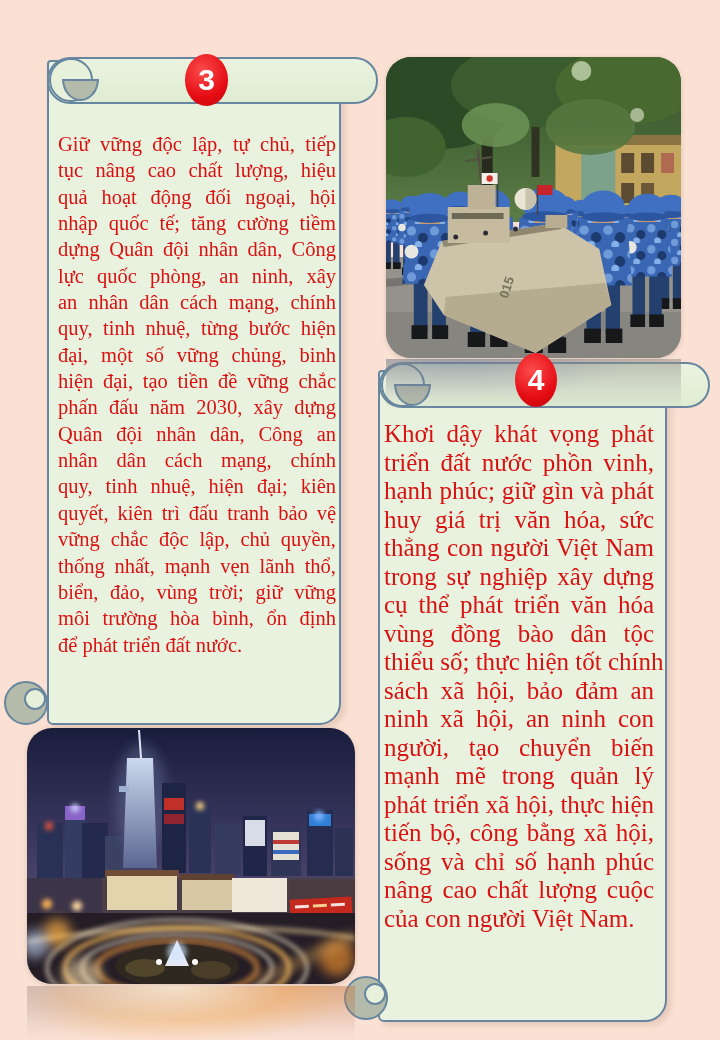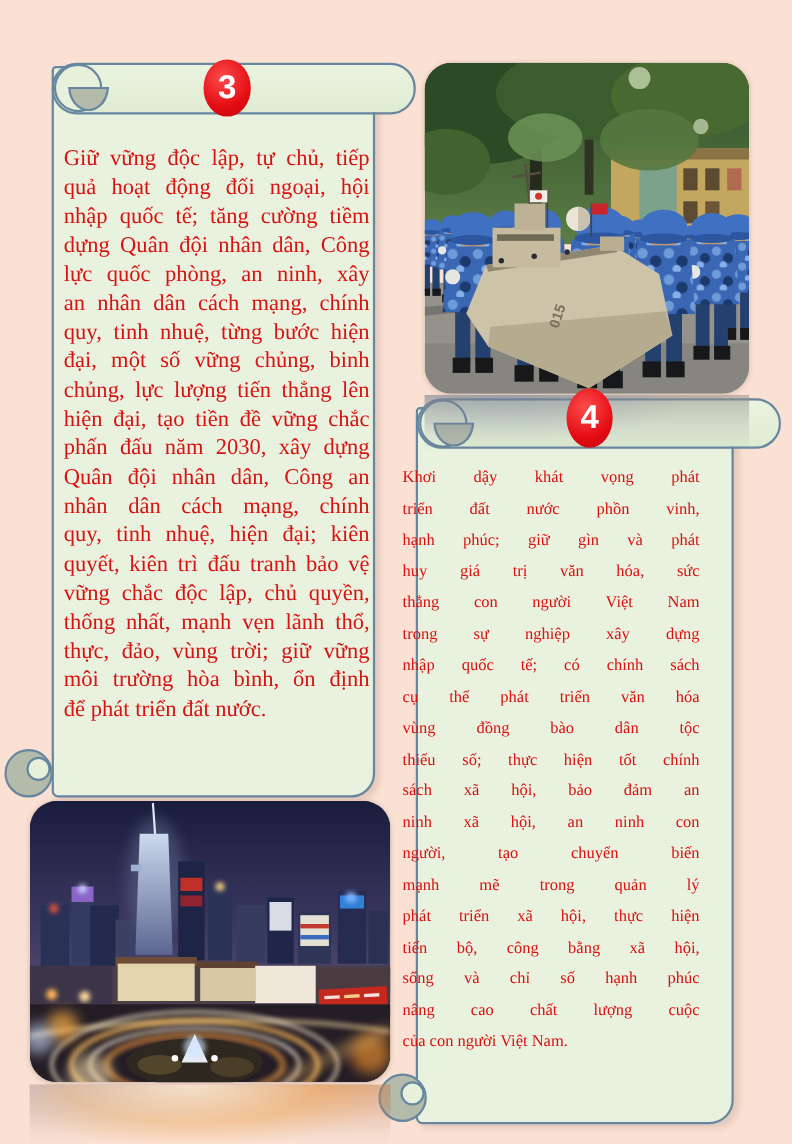--- a/index.html
+++ b/index.html
@@ -21,21 +21,21 @@
   .curl-bottom .inner{position:absolute;left:20px;top:7px;width:22px;height:22px;border-radius:50%;
         background:#e7f0da;border:2px solid #67869f;box-sizing:border-box;}
   .badge{position:absolute;z-index:6;border-radius:50%;color:#fff;text-align:center;
         background:radial-gradient(circle at 40% 32%,#fb4c4c,#e40b12 62%,#c00910);
         font-family:"Liberation Sans","DejaVu Sans",sans-serif;font-weight:bold;}
   
   .panel-text{position:absolute;z-index:4;color:#d81212;}
   .ln{text-align:justify;text-align-last:justify;white-space:nowrap;overflow:visible;}
   .ln:last-child{text-align-last:left;}
   .t3{left:58px;top:131px;width:278px;font-size:20.5px;line-height:26.35px;}
-  .t4{left:366px;top:420px;width:270px;font-size:15px;line-height:28.5px;}
+  .t4{left:384px;top:420px;width:270px;font-size:25px;line-height:28.5px;}
   
   .photo{position:absolute;z-index:5;border-radius:25px;overflow:hidden;margin:0;padding:0;
          box-shadow:0 1px 5px rgba(0,0,0,.15);}
   .photo svg{display:block;width:100%;height:100%;}
   .reflection{position:absolute;z-index:5;}
   #navy-ref{left:386px;top:359px;width:295px;height:52px;
       background:radial-gradient(ellipse at 25% 0%,rgba(70,100,160,.25),transparent 55%),
                  linear-gradient(to bottom,rgba(145,143,136,.55) 0%,rgba(145,143,136,.32) 35%,rgba(125,128,138,.15) 62%,rgba(125,128,138,0) 100%);}
   #city-ref{left:27px;top:986px;width:328px;height:54px;
       background:radial-gradient(ellipse at 45% 0%,rgba(255,240,215,.75),rgba(250,180,90,.38) 45%,rgba(250,170,80,0) 75%),
@@ -55,37 +55,37 @@
       <div class="outer"></div>
       <div class="half"></div>
     </div>
     <div class="curl-bottom" style="left:4px;top:681px;width:46px;height:46px;">
       <div class="outer"></div>
       <div class="inner"></div>
     </div>
     <div class="badge" style="left:185px;top:54px;width:43px;height:52px;font-size:30px;line-height:52px;">3</div>
     <div class="panel-text t3">
       <div class="ln">Giữ vững độc lập, tự chủ, tiếp</div>
+      <div class="ln">tục nâng cao chất lượng, hiệu</div>
       <div class="ln">quả hoạt động đối ngoại, hội</div>
       <div class="ln">nhập quốc tế; tăng cường tiềm</div>
       <div class="ln">dựng Quân đội nhân dân, Công</div>
       <div class="ln">lực quốc phòng, an ninh, xây</div>
       <div class="ln">an nhân dân cách mạng, chính</div>
       <div class="ln">quy, tinh nhuệ, từng bước hiện</div>
       <div class="ln">đại, một số vững chủng, binh</div>
-      <div class="ln">chủng, lực lượng tiến thẳng lên</div>
       <div class="ln">hiện đại, tạo tiền đề vững chắc</div>
       <div class="ln">phấn đấu năm 2030, xây dựng</div>
       <div class="ln">Quân đội nhân dân, Công an</div>
       <div class="ln">nhân dân cách mạng, chính</div>
       <div class="ln">quy, tinh nhuệ, hiện đại; kiên</div>
       <div class="ln">quyết, kiên trì đấu tranh bảo vệ</div>
       <div class="ln">vững chắc độc lập, chủ quyền,</div>
       <div class="ln">thống nhất, mạnh vẹn lãnh thổ,</div>
-      <div class="ln">thực, đảo, vùng trời; giữ vững</div>
+      <div class="ln">biển, đảo, vùng trời; giữ vững</div>
       <div class="ln">môi trường hòa bình, ổn định</div>
       <div class="ln">để phát triển đất nước.</div>
     </div>
   </div>
 
   <div>
     <div class="sheet" style="left:378px;top:370px;width:289px;height:652px;"></div>
     <div class="band" style="left:379px;top:362px;width:331px;height:46px;"></div>
     <div class="curl-top" style="left:381px;top:363px;width:50px;height:46px;">
       <div class="outer"></div>
@@ -96,21 +96,20 @@
       <div class="inner"></div>
     </div>
     <div class="badge" style="left:515px;top:353px;width:42px;height:54px;font-size:30px;line-height:54px;">4</div>
     <div class="panel-text t4">
       <div class="ln">Khơi dậy khát vọng phát</div>
       <div class="ln">triển đất nước phồn vinh,</div>
       <div class="ln">hạnh phúc; giữ gìn và phát</div>
       <div class="ln">huy giá trị văn hóa, sức</div>
       <div class="ln">thẳng con người Việt Nam</div>
       <div class="ln">trong sự nghiệp xây dựng</div>
-      <div class="ln">nhập quốc tế; có chính sách</div>
       <div class="ln">cụ thể phát triển văn hóa</div>
       <div class="ln">vùng đồng bào dân tộc</div>
       <div class="ln">thiểu số; thực hiện tốt chính</div>
       <div class="ln">sách xã hội, bảo đảm an</div>
       <div class="ln">ninh xã hội, an ninh con</div>
       <div class="ln">người, tạo chuyển biến</div>
       <div class="ln">mạnh mẽ trong quản lý</div>
       <div class="ln">phát triển xã hội, thực hiện</div>
       <div class="ln">tiến bộ, công bằng xã hội,</div>
       <div class="ln">sống và chỉ số hạnh phúc</div>

